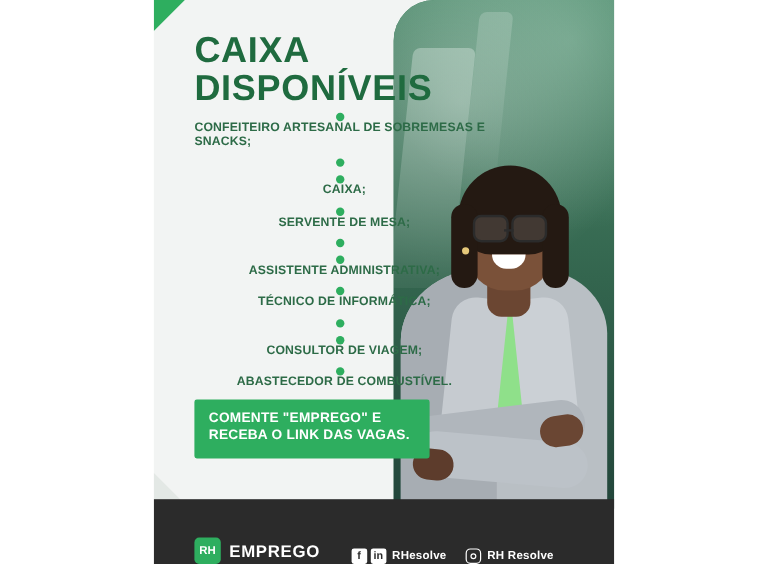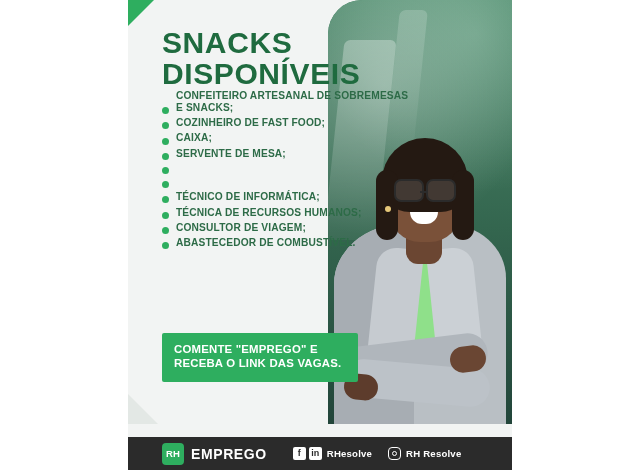--- a/index.html
+++ b/index.html
@@ -291,22 +291,23 @@
   
   .jobs {
     position: absolute;
     left: 34px;
     top: 90px;
     width: 250px;
     z-index: 20;
   }
   .job {
     display: flex;
-    align-items: flex-end;
+    align-items: center;
     margin-bottom: 3.2px;
+    flex-direction: column;
   }
   .bullet {
     flex: 0 0 auto;
     width: 7px;
     height: 7px;
     border-radius: 50%;
     background: #2eae5f;
     margin-top: 4px;
     margin-right: 7px;
   }
@@ -339,25 +340,25 @@
     letter-spacing: 0.2px;
     text-transform: uppercase;
   }
 
   
   .footer {
     position: absolute;
     left: 0;
     bottom: 0;
     width: 384px;
-    height: 33px;
+    height: 54px;
     background: #2b2b2b;
     z-index: 30;
     display: flex;
-    align-items: center;
+    align-items: flex-end;
   }
   .footer .brand {
     display: flex;
     align-items: center;
     margin-left: 34px;
   }
   .rh-badge {
     width: 22px;
     height: 22px;
     background: #2eae5f;
@@ -467,55 +468,54 @@
         <div class="glasses-l"></div>
         <div class="glasses-r"></div>
         <div class="glasses-bridge"></div>
         <div class="smile"></div>
         <div class="earring"></div>
       </div>
     </div>
 
     <div class="headline">
       <h1>
-        <span>SNACKS</span>
+        <span>CAIXA</span>
         <span class="l2">DISPONÍVEIS</span>
       </h1>
     </div>
 
     <div class="jobs">
       <div class="job">
         <span class="bullet"></span>
         <span class="job-text">CONFEITEIRO ARTESANAL DE SOBREMESAS E SNACKS;</span>
       </div>
       <div class="job">
         <span class="bullet"></span>
-        <span class="job-text">COZINHEIRO DE FAST FOOD;</span>
       </div>
       <div class="job">
         <span class="bullet"></span>
         <span class="job-text">CAIXA;</span>
       </div>
       <div class="job">
         <span class="bullet"></span>
         <span class="job-text">SERVENTE DE MESA;</span>
       </div>
       <div class="job">
         <span class="bullet"></span>
       </div>
       <div class="job">
         <span class="bullet"></span>
+        <span class="job-text">ASSISTENTE ADMINISTRATIVA;</span>
       </div>
       <div class="job">
         <span class="bullet"></span>
         <span class="job-text">TÉCNICO DE INFORMÁTICA;</span>
       </div>
       <div class="job">
         <span class="bullet"></span>
-        <span class="job-text">TÉCNICA DE RECURSOS HUMANOS;</span>
       </div>
       <div class="job">
         <span class="bullet"></span>
         <span class="job-text">CONSULTOR DE VIAGEM;</span>
       </div>
       <div class="job">
         <span class="bullet"></span>
         <span class="job-text">ABASTECEDOR DE COMBUSTÍVEL.</span>
       </div>
     </div>

